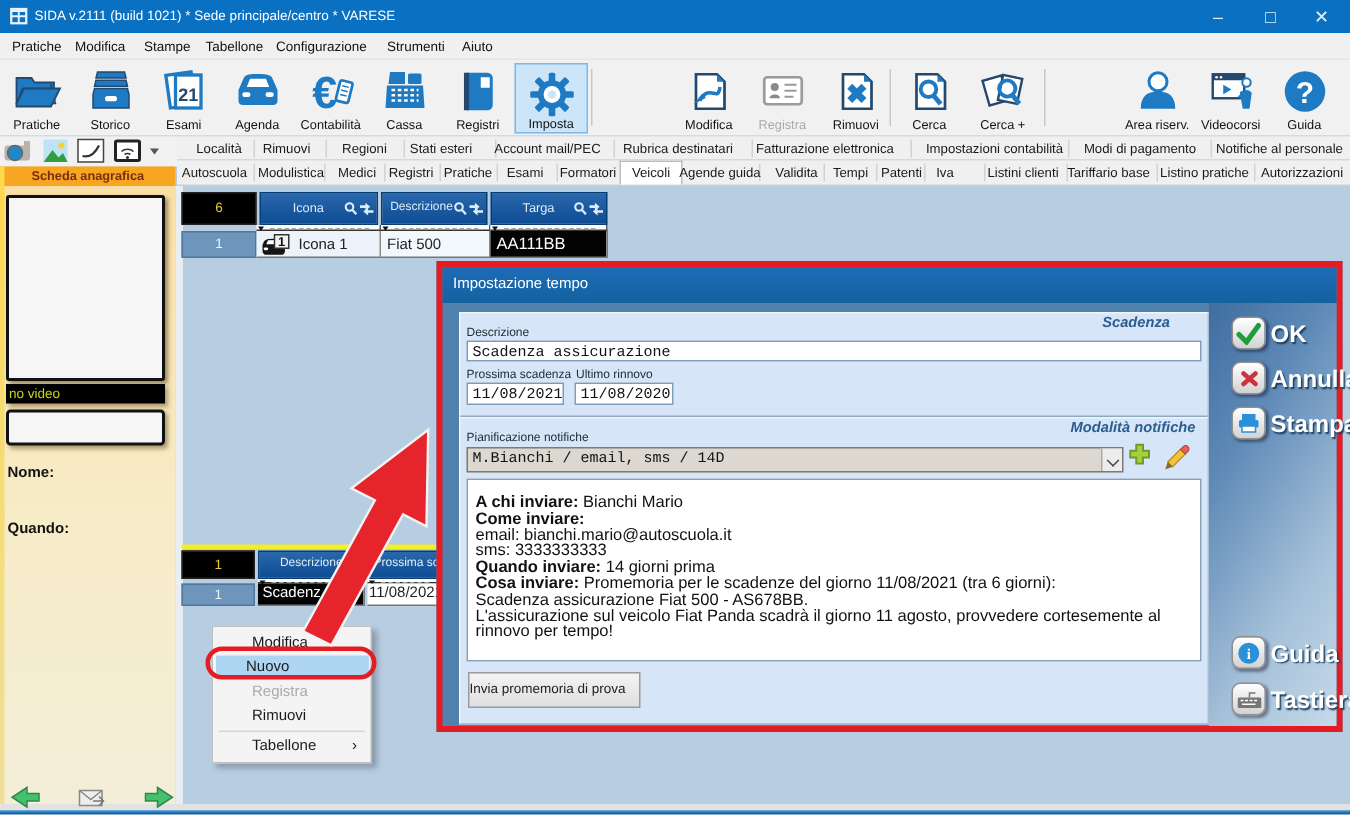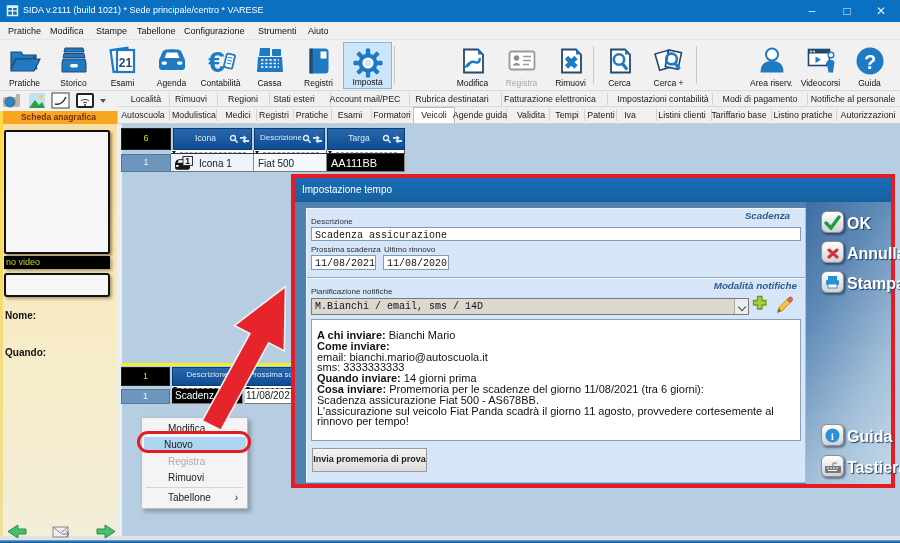--- a/index.html
+++ b/index.html
@@ -73,21 +73,21 @@
 #dlgtitle { position:absolute; left:0; top:0; width:596px; height:24px; background:linear-gradient(180deg,#1c6cb8 0%,#15619f 100%); color:#fff; font-size:10px; }
 #dlgtitle span { position:absolute; left:7px; top:6px; }
 #dlgpanel { position:absolute; left:11px; top:30px; width:500px; height:275px; background:#d7e5f9; border:1px solid #eef5fb; border-right-color:#a9bfd2; border-bottom-color:#a9bfd2; }
 .slabel { position:absolute; font-size:8px; color:#252e38; }
 .ital { font-style:italic; font-weight:bold; color:#2b5d8e; font-size:9.8px; }
 .tinput { position:absolute; background:#fff; border:1px solid #7e9cb5; font-family:"Liberation Mono", monospace; font-size:10px; color:#111; padding:2px 0 0 3px; }
 #combo { position:absolute; background:#dcd8d0; border:1px solid #7a7a7a; font-family:"Liberation Mono", monospace; font-size:10px; color:#111; }
 #combo .arr { position:absolute; right:0; top:0; width:14px; height:100%; background:#ececec; border-left:1px solid #aaa; }
 #combo .arr:before { content:""; position:absolute; left:3.5px; top:5px; width:5px; height:5px; border-left:1.6px solid #444; border-bottom:1.6px solid #444; transform:rotate(-45deg); }
 #msgarea { position:absolute; left:4px; top:110px; width:490px; height:122px; background:#fff; border:1px solid #8aa0b4; font-size:11px; color:#111; padding:10px 5px; line-height:10.8px; }
-#invia { position:absolute; left:5px; top:239px; width:115px; height:24px; background:linear-gradient(180deg,#f4f4f4,#dedede); border:1px solid #9b9b9b; font-size:9px; color:#222; text-align:center; line-height:21px;font-weight:bold; }
+#invia { position:absolute; left:5px; top:239px; width:115px; height:24px; background:linear-gradient(180deg,#f4f4f4,#dedede); border:1px solid #9b9b9b; font-size:9px; color:#222; line-height:21px; }
 #dlgright { position:absolute; left:511px; top:24px; width:85px; height:282px; background:linear-gradient(122deg,#3e6da1 0%, #5f8ab7 30%, #a3bfd8 68%, #c6dae9 100%); }
 .rbtn { position:absolute; left:15px; width:23px; height:22px; background:linear-gradient(180deg,#ffffff,#d2d2d2); border:1px solid #8f8f8f; border-radius:6px; box-shadow:1.5px 1.5px 2px rgba(0,0,30,0.4); text-align:center; }
 .rlab { position:absolute; left:41px; color:#fff; font-weight:bold; font-size:16px; text-shadow:1px 1px 1px #1c3c5e; }
 
 
 #arrowsvg { left:0; top:0; width:900px; height:543px; pointer-events:none; }
 </style>
 </head>
 <body>
 
@@ -398,21 +398,21 @@
   <div class="sepline"></div>
   <div class="mi" style="top:72px;">Tabellone <span style="position:absolute; right:8px;">›</span></div>
 </div>
 <div class="abs" id="redellipse"></div>
 
 <div class="abs" id="dlg">
   <div id="dlgtitle">
       <span>Impostazione tempo</span>
     </div>
   <div id="dlgpanel">
-    <div class="slabel ital" style="right:15px; top:1px;margin-left:44px;">Scadenza</div>
+    <div class="slabel ital" style="right:25px; top:1px;margin-left:44px;">Scadenza</div>
     <div class="slabel" style="left:4px; top:8px;">Descrizione</div>
     <div class="tinput" style="left:4px; top:18px; width:490px; height:14px;">Scadenza assicurazione</div>
     <div class="slabel" style="left:4px; top:36px;">Prossima scadenza</div>
     <div class="slabel" style="left:77px; top:36px;">Ultimo rinnovo</div>
     <div class="tinput" style="left:4px; top:46px; width:65px; height:15px;">11/08/2021</div>
     <div class="tinput" style="left:76px; top:46px; width:66px; height:15px;">11/08/2020</div>
     <div style="position:absolute; left:0; top:68px; width:100%; border-top:1px solid #8fa9be; border-bottom:1px solid #eef6fd;"></div>
     <div class="slabel ital" style="right:8px; top:71px;">Modalità notifiche</div>
     <div class="slabel" style="left:4px; top:78px;">Pianificazione notifiche</div>
     <div id="combo" style="left:4px; top:89px; width:438px; height:17px;">

